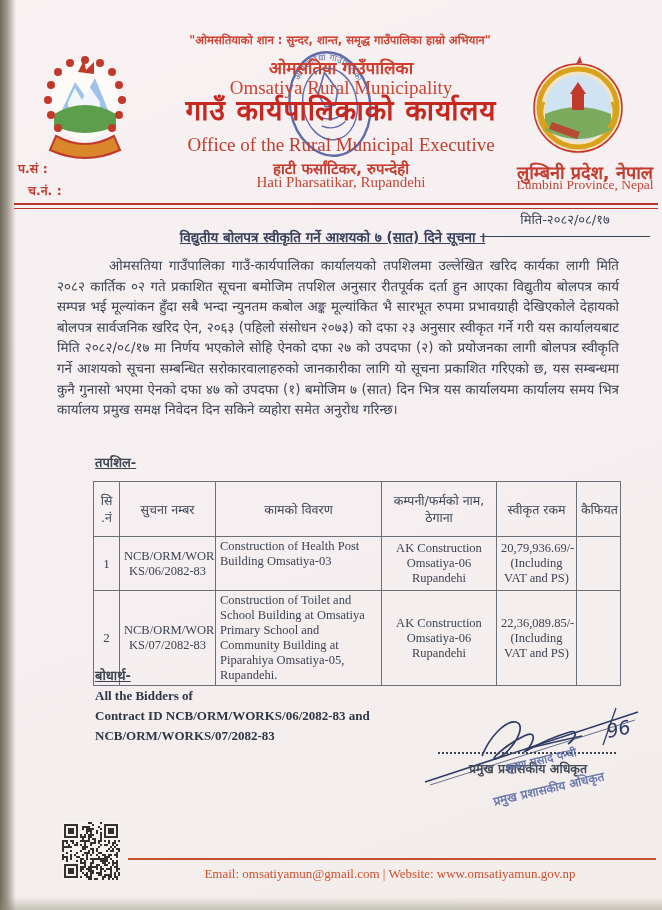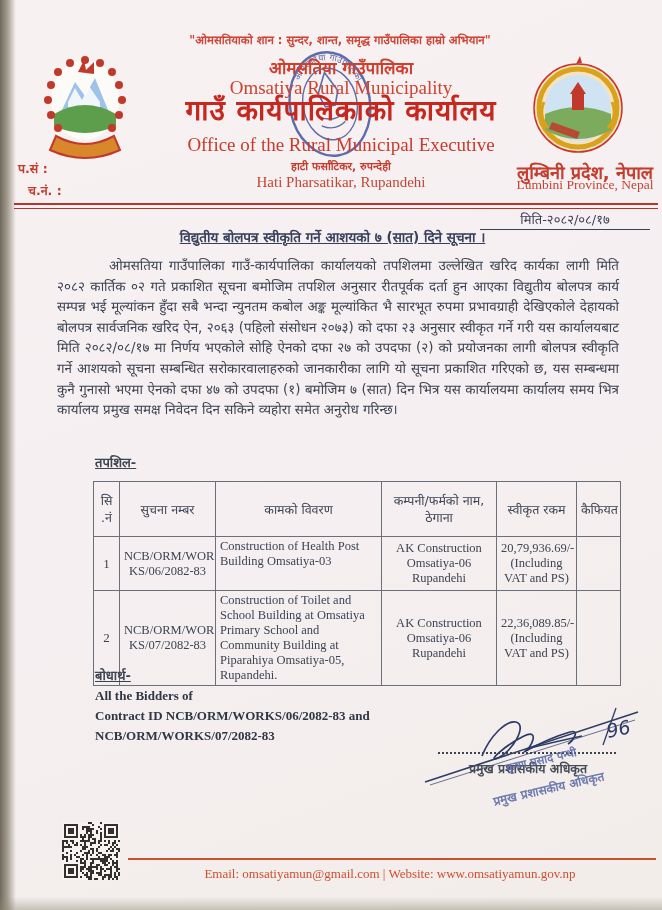--- a/index.html
+++ b/index.html
@@ -15,31 +15,31 @@
     background:linear-gradient(to top,rgba(140,140,118,.45),rgba(140,140,118,0));}
   .abs{position:absolute;}
   .serif{font-family:"Liberation Serif",serif;}
   .ctr{text-align:center;}
   
   .slogan{left:120px;top:32px;width:440px;font-size:11.5px;font-weight:bold;color:#cf4434;}
   .muni-np{left:121px;top:56px;width:440px;font-size:17px;font-weight:bold;color:#d03e2e;}
   .muni-en{left:121px;top:77px;width:440px;font-size:19px;color:#cd4433;}
   .office-np{left:121px;top:90px;width:440px;font-size:28px;font-weight:bold;color:#c6271e;letter-spacing:1px;}
   .office-en{left:121px;top:134px;width:440px;font-size:19px;color:#c63b2b;}
-  .addr-np{left:121px;top:158px;width:440px;font-size:11px;font-weight:bold;color:#c43d2e;}
+  .addr-np{left:121px;top:158px;width:440px;font-size:15px;font-weight:bold;color:#c43d2e;}
   .addr-en{left:121px;top:174px;width:440px;font-size:15px;color:#c54534;}
   .prov-np{left:510px;top:160px;width:150px;font-size:18px;font-weight:bold;color:#c43d2e;}
   .prov-en{left:505px;top:177px;width:160px;font-size:13.5px;color:#c54534;}
   .ref-label{left:18px;top:160px;font-size:12.5px;font-weight:bold;color:#c23b2c;}
   .disp-label{left:28px;top:182px;font-size:12.5px;font-weight:bold;color:#c23b2c;}
   .rule-double{left:14px;top:203px;width:644px;height:3px;
     border-top:2.5px solid #b7342c;border-bottom:1px solid #b7342c;}
   
   .date{left:480px;top:210px;width:170px;font-size:13px;color:#3a4258;
-    border-bottom:1px solid #3a4258;padding-bottom:1px;}
+    border-bottom:1px solid #3a4258;padding-bottom:8px;}
   .subject{left:60px;top:228px;width:545px;font-size:13.5px;font-weight:bold;color:#39405a;
     text-decoration:underline;}
   .body-par{left:57px;top:256px;width:562px;font-size:13.4px;line-height:20.6px;
     color:#3d4452;text-align:justify;text-indent:52px;margin:0;}
   .tapasil{left:95px;top:453px;font-size:13px;font-weight:bold;color:#3d4452;text-decoration:underline;}
   
   .tbl{left:93px;top:481px;width:527px;border-collapse:collapse;table-layout:fixed;}
   .tbl td,.tbl th{border:1px solid #6b6f78;vertical-align:middle;padding:2px 4px;
     white-space:pre-line;color:#3d4452;}
   .tbl th{font-size:12.5px;font-weight:normal;text-align:center;height:50px;}

